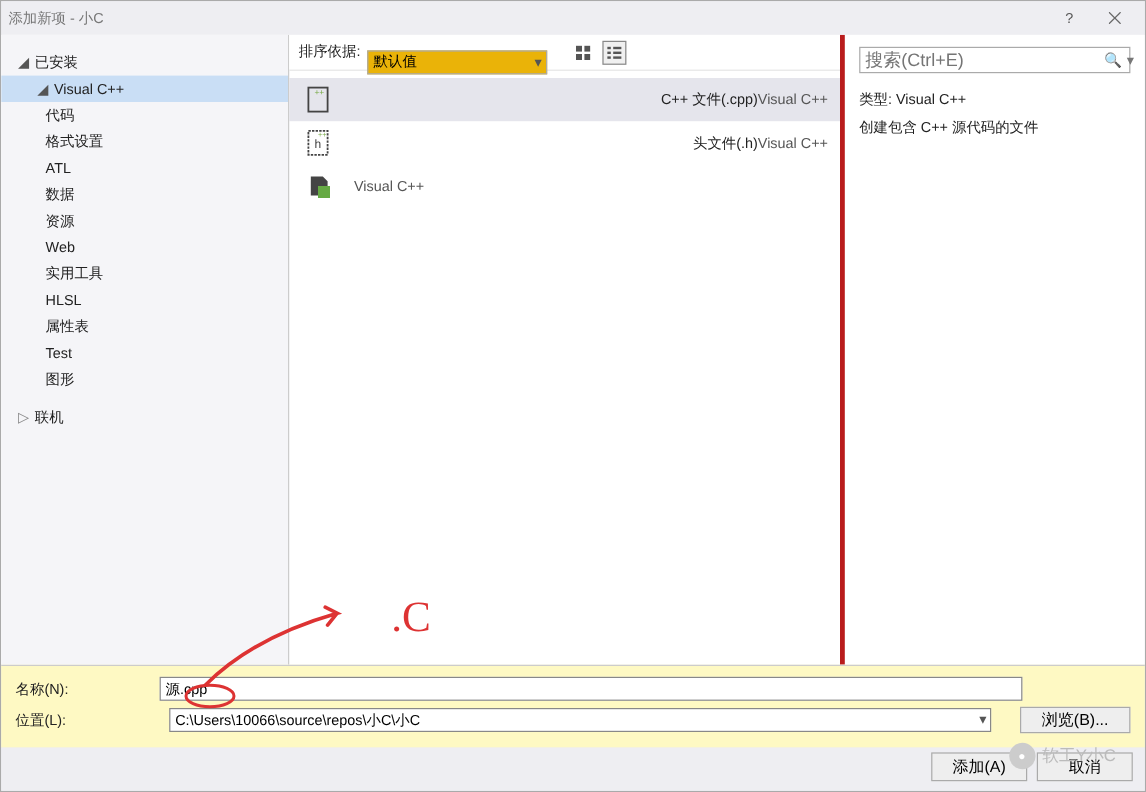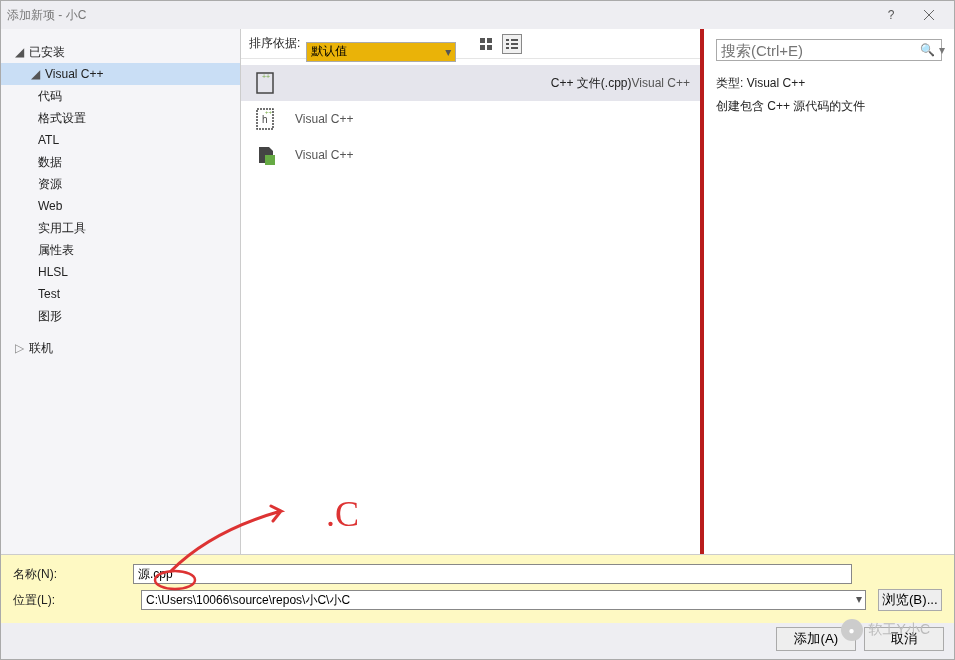--- a/index.html
+++ b/index.html
@@ -41,21 +41,21 @@
 .info-row { margin-bottom: 6px; color: #222; }
 .info-row .lbl { color: #222; }
 
 .bottom { background: #fef9c3; border-top: 1px solid #ccc; padding: 6px 12px 10px; }
 .form-row { display: flex; align-items: center; height: 26px; }
 .form-lbl { width: 120px; color: #222; }
 .form-input { flex: 1; height: 20px; border: 1px solid #888; padding: 0 4px; background: #fff; font-size: 12px; }
 .loc-row { gap: 8px; }
 .loc-select-wrap { flex: 1; display: flex; position: relative; justify-content: center; }
 .loc-dd { position: absolute; right: 4px; top: 2px; color: #555; pointer-events:none; }
-.browse-btn { width: 64px; height: 22px; border: 1px solid #aaa; background: #eee; margin-left: 4px; }
+.browse-btn { width: 92px; height: 22px; border: 1px solid #aaa; background: #eee; margin-left: 16px; }
 
 .footer { display: flex; justify-content: flex-end; gap: 8px; padding: 4px 10px 8px; background: #eeeef2; }
 .footer-btn { width: 80px; height: 24px; border: 1px solid #aaa; background: #eee; }
 
 .watermark { position: absolute; right: 24px; bottom: 18px; color: #bbb; font-size: 14px; pointer-events: none; display:flex; align-items:center; gap:6px;}
 .wm-icon{width:22px;height:22px;border-radius:50%;background:#ccc;display:flex;align-items:center;justify-content:center;color:#fff;font-size:10px;}
 
 .annotations{position:absolute;pointer-events:none;}
 </style>
 </head>
@@ -100,24 +100,24 @@
       <div class="side-item lvl3">
           <span>资源</span>
         </div>
       <div class="side-item lvl3">
           <span>Web</span>
         </div>
       <div class="side-item lvl3">
           <span>实用工具</span>
         </div>
       <div class="side-item lvl3">
+          <span>HLSL</span>
+        </div>
+      <div class="side-item lvl3">
           <span>属性表</span>
-        </div>
-      <div class="side-item lvl3">
-          <span>HLSL</span>
         </div>
       <div class="side-item lvl3">
           <span>Test</span>
         </div>
       <div class="side-item lvl3">
           <span>图形</span>
         </div>
       <div style="height:10px"></div>
       <div class="side-item">
         <span class="arrow" style="color:#888">▷</span>
@@ -165,20 +165,21 @@
           <span class="tpl-lang">Visual C++</span>
         </div>
         <div class="tpl-row">
           <div class="tpl-icon">
             <svg width="22" height="24">
                 <rect x="2" y="2" width="16" height="20" fill="none" stroke="#444" stroke-width="1.5" stroke-dasharray="2 1"></rect>
                 <text x="7" y="16" font-size="10" fill="#444">h</text>
                 <text x="10" y="7" font-size="6" fill="#7a4">++</text>
               </svg>
           </div>
+          <span class="tpl-name">头文件(.h)</span>
           <span class="tpl-lang">Visual C++</span>
         </div>
         <div class="tpl-row">
           <div class="tpl-icon">
             <svg width="22" height="24">
                 <polygon points="4,4 14,4 18,8 18,20 4,20" fill="#444"></polygon>
                 <rect x="10" y="12" width="10" height="10" fill="#6a4"></rect>
               </svg>
           </div>
           <span class="tpl-lang">Visual C++</span>

